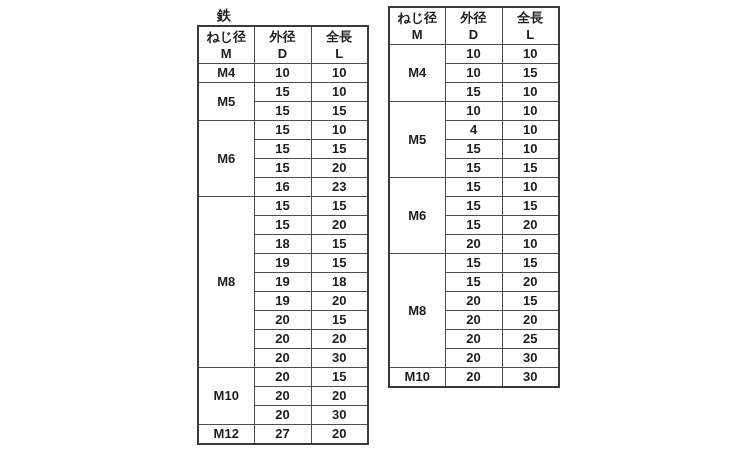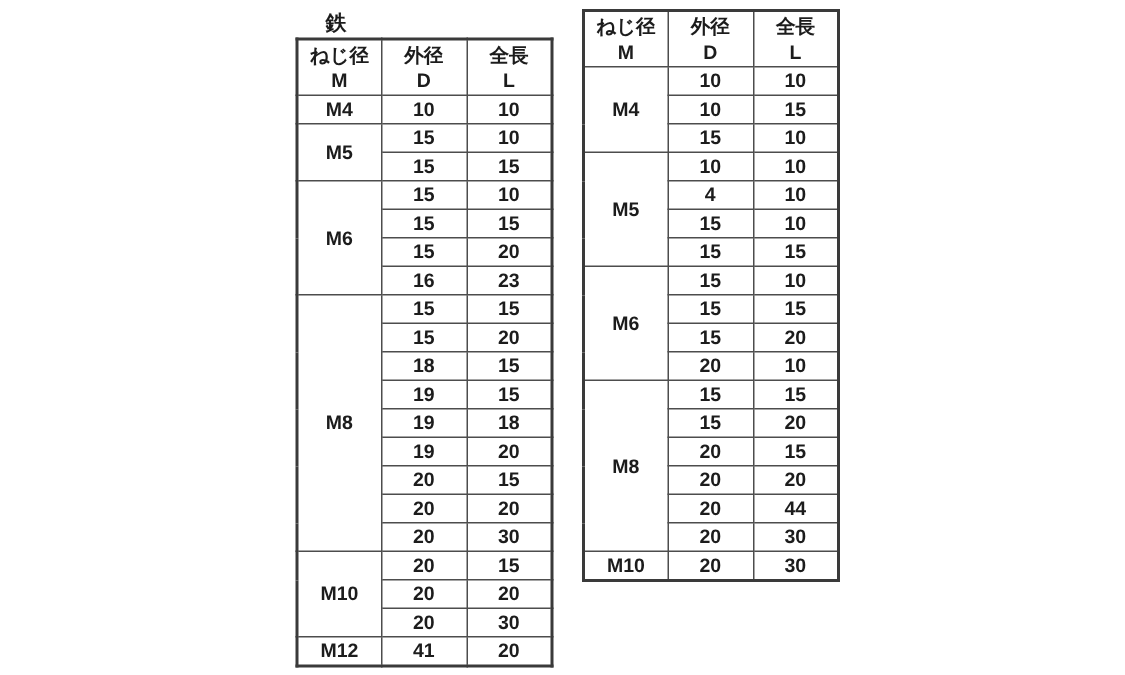--- a/index.html
+++ b/index.html
@@ -136,21 +136,21 @@
         <tr>
           <td>20</td>
           <td>20</td>
         </tr>
         <tr>
           <td>20</td>
           <td>30</td>
         </tr>
         <tr>
           <td rowspan="1">M12</td>
-          <td>41</td>
+          <td>27</td>
           <td>20</td>
         </tr>
       </tbody>
     </table>
 </div>
 
 <div class="tbl-wrap" id="wrap-sus">
   <table class="spec">
       <colgroup>
         <col class="c-m">
@@ -233,21 +233,21 @@
         <tr>
           <td>20</td>
           <td>15</td>
         </tr>
         <tr>
           <td>20</td>
           <td>20</td>
         </tr>
         <tr>
           <td>20</td>
-          <td>44</td>
+          <td>25</td>
         </tr>
         <tr>
           <td>20</td>
           <td>30</td>
         </tr>
         <tr>
           <td rowspan="1">M10</td>
           <td>20</td>
           <td>30</td>
         </tr>

